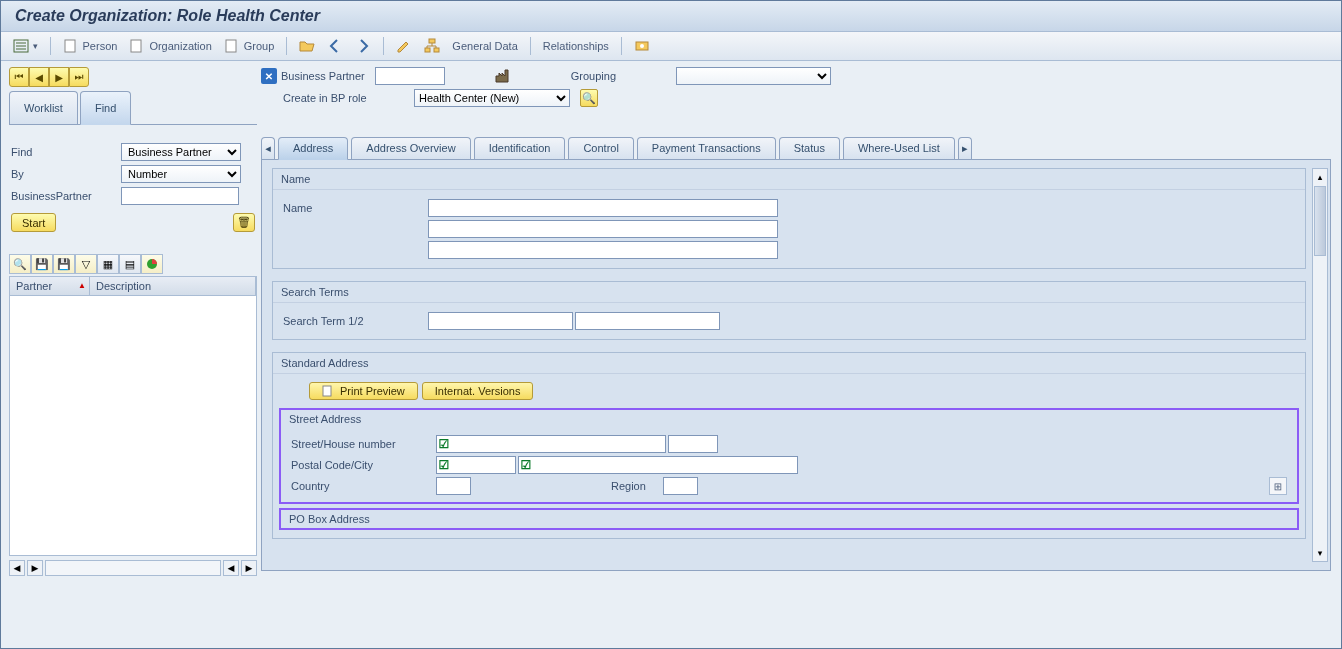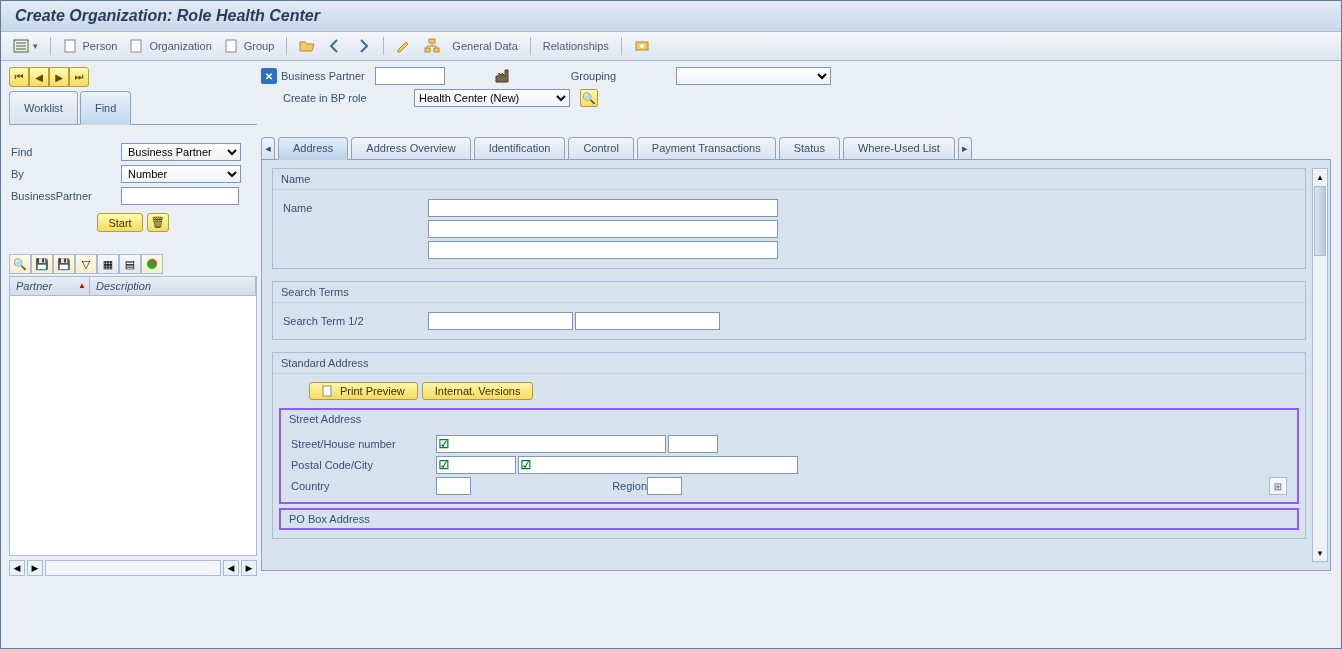--- a/index.html
+++ b/index.html
@@ -24,29 +24,29 @@
   .tabs-small { display:flex; border-bottom: 1px solid #8fa3c1; margin-bottom: 8px; }
   .tab-small { padding: 10px 14px; border:1px solid #8fa3c1; border-bottom:none; background: linear-gradient(#f1f4f9, #d7e2ef); color:#35506e; border-radius: 4px 4px 0 0; margin-right:2px; cursor:pointer; }
   .tab-small.active { background: linear-gradient(#eaf2fb, #c4d7ed); font-weight:normal; position:relative; z-index:2; border-bottom: 1px solid #c4d7ed; margin-bottom:-1px; }
   
   .form-row { display:flex; align-items:center; margin: 4px 0; }
   .form-row label { width: 110px; color:#3a4f6e; }
   .form-row select, .form-row input[type=text] { border: 1px solid #7f96b8; background:#fff; height:18px; font-size:11px; padding: 0 2px; }
   .form-row select { width: 120px; background: linear-gradient(#fff,#eef3f8); }
   
   .btn { background: linear-gradient(#fefcb0, #f6db5f); border:1px solid #b59b39; border-radius:3px; padding: 2px 10px; color:#3a2f00; cursor:pointer; }
-  .btn-row { display:flex; justify-content:center; gap:4px; padding: 4px 0 10px; }
+  .btn-row { display:flex; justify-content:space-between; gap:4px; padding: 4px 0 10px; }
   .trash-btn { width:22px; padding: 2px 0; text-align:center; }
   
   .mini-toolbar { display:flex; gap:0; margin: 6px 0 2px; }
   .mini-btn { width:22px; height:20px; border:1px solid #a9bcd4; background: linear-gradient(#fdfce9, #f5eec6); display:flex; align-items:center; justify-content:center; cursor:pointer; }
   .mini-btn.alt { background: linear-gradient(#f6f8fb, #e0e7f0); }
   
   .grid { border: 1px solid #a9bcd4; background:#fff; height: 280px; margin-top: 0; }
-  .grid-header { display:flex; background: linear-gradient(#e8edf5, #d3dde9); border-bottom:1px solid #a9bcd4;font-style:italic; }
+  .grid-header { display:flex; background: linear-gradient(#e8edf5, #d3dde9); border-bottom:1px solid #a9bcd4; }
   .grid-header .gh { padding:3px 6px; border-right:1px solid #a9bcd4; color:#3a4f6e; position:relative; }
   .gh1 { width:80px; }
   .gh2 { flex:1; }
   .sort-ind { position:absolute; right:3px; top:4px; font-size:8px; color:#cc0000; }
   
   .hscroll { display:flex; gap:2px; margin-top: 4px; align-items:center; }
   .hscroll .sbtn { width:16px; height:16px; border:1px solid #a9bcd4; background:#eef2f7; display:flex; align-items:center; justify-content:center; font-size:9px; cursor:pointer; }
   .hscroll .track { flex:1; height:16px; border:1px solid #a9bcd4; background:#f2f5f9; }
   
   
@@ -325,21 +325,21 @@
                       <span class="check-icon">☑</span>
                     </div>
                   <div style="display:flex; align-items:center; width:280px; height:18px; border:1px solid #7f96b8; background:#fff; margin-left:2px;">
                       <span class="check-icon">☑</span>
                     </div>
                 </div>
                 <div class="gb-row">
                   <label>Country</label>
                   <input type="text" style="width: 35px;">
                   <span style="width:140px;"></span>
-                  <label style="width:36px;text-align:right;">Region</label>
+                  <label style="width:52px;">Region</label>
                   <input type="text" style="width: 35px;">
                   <span style="flex:1;"></span>
                   <div class="more-icon">⊞</div>
                 </div>
               </div>
             </div>
             <div class="sub-group">
               <div class="sub-title">PO Box Address</div>
             </div>
           </div>

